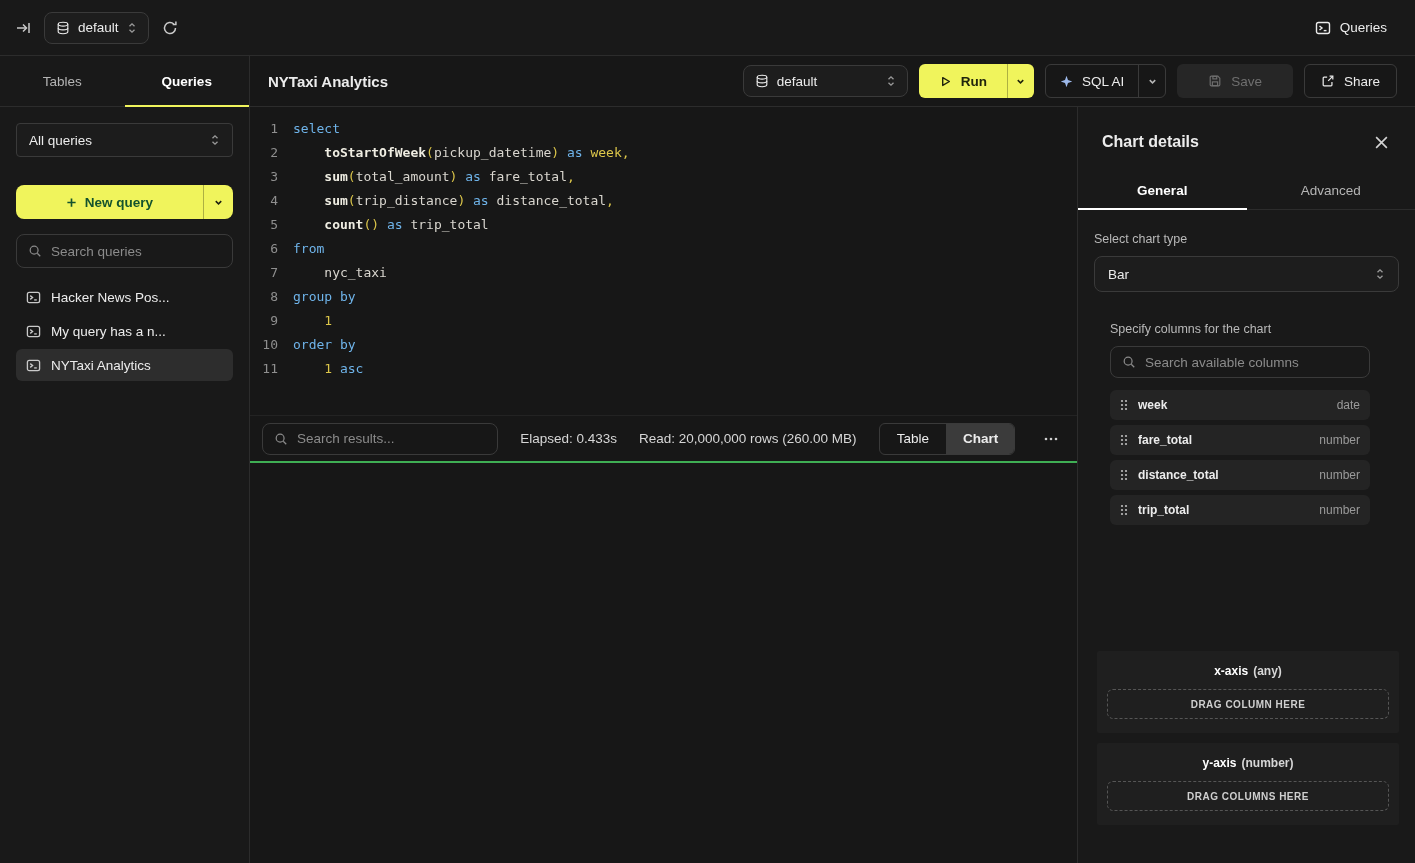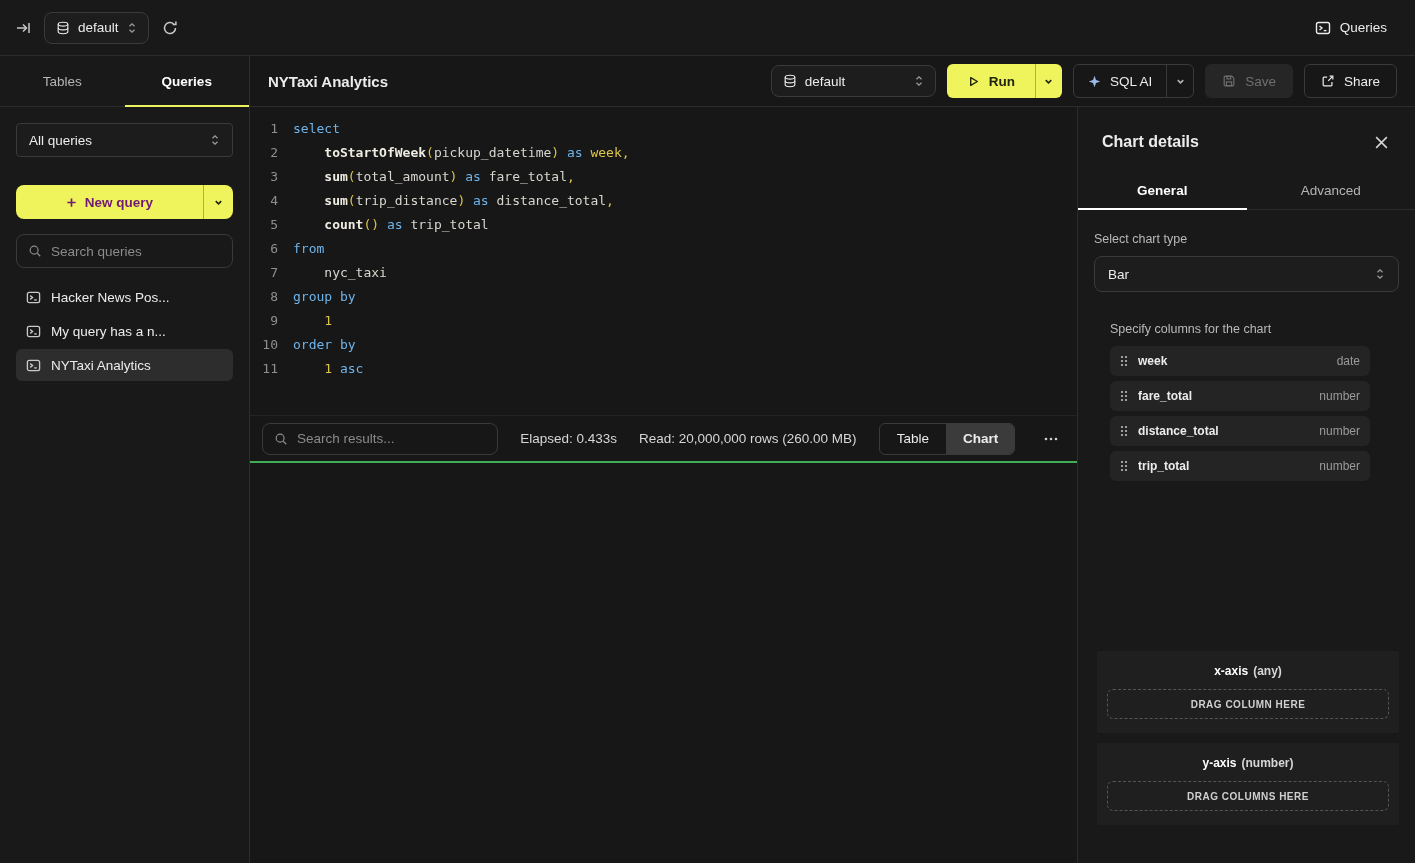--- a/index.html
+++ b/index.html
@@ -39,21 +39,21 @@
 
 .sidebar{width:250px;flex-shrink:0;display:flex;flex-direction:column;background:var(--panel);border-right:1px solid var(--border);}
 .side-tabs{height:51px;flex-shrink:0;display:flex;border-bottom:1px solid var(--border);}
 .side-tab{flex:1;display:flex;align-items:center;justify-content:center;color:#b5b5b5;cursor:pointer;position:relative;}
 .side-tab.active{color:#fff;font-weight:700;}
 .side-tab.active::after{content:"";position:absolute;left:0;right:0;bottom:-1px;height:2px;background:var(--accent-yellow);}
 .side-content{padding:16px;display:flex;flex-direction:column;min-height:0;}
 .select-like{display:flex;align-items:center;justify-content:space-between;height:34px;padding:8px 12px;border:1px solid var(--border-light);border-radius:4px;background:#1c1c1c;cursor:pointer;}
 .mb-lg{margin-bottom:28px;}
 .newq{display:flex;height:34px;border-radius:8px;overflow:hidden;margin-bottom:15px;cursor:pointer;}
-.newq-main{flex:1;display:flex;align-items:center;justify-content:center;gap:8px;background:var(--accent-yellow);color:#701a75;font-weight:700;}
+.newq-main{flex:1;display:flex;align-items:center;justify-content:center;gap:8px;background:var(--accent-yellow);color:#14532d;font-weight:700;}
 .newq-caret{width:30px;display:flex;align-items:center;justify-content:center;background:var(--accent-yellow);border-left:1px solid rgba(0,0,0,.28);color:#1d2010;}
 .searchbox{display:flex;align-items:center;gap:9px;height:34px;padding:0 11px;border:1px solid var(--border-light);border-radius:8px;color:#8b8b8b;margin-bottom:13px;}
 .searchbox input{flex:1;min-width:0;background:transparent;border:0;outline:0;color:var(--text);font:inherit;}
 .searchbox input::placeholder{color:#8b8b8b;}
 .query-list{display:flex;flex-direction:column;gap:2px;}
 .query-item{display:flex;align-items:center;gap:10px;height:32px;padding:0 10px;border-radius:6px;cursor:pointer;}
 .query-item.active{background:#2d2d2d;}
 .qicon{color:#c9c9c9;display:flex;flex-shrink:0;}
 
 
@@ -63,21 +63,21 @@
 .header-actions{margin-left:auto;display:flex;align-items:center;gap:11px;}
 .db-chip-wide{width:165px;justify-content:space-between;}
 .db-chip-wide .lead{display:flex;align-items:center;gap:8px;}
 .run-btn{display:flex;height:34px;border-radius:6px;overflow:hidden;cursor:pointer;}
 .run-main{display:flex;align-items:center;gap:9px;padding:0 20px;background:var(--accent-yellow);color:#20240c;font-weight:700;}
 .run-caret{width:27px;display:flex;align-items:center;justify-content:center;background:var(--accent-yellow);border-left:1px solid rgba(0,0,0,.28);color:#20240c;}
 .split-btn{display:flex;height:34px;border:1px solid var(--border-light);border-radius:6px;overflow:hidden;cursor:pointer;}
 .split-main{display:flex;align-items:center;gap:9px;padding:0 14px;}
 .split-caret{width:27px;display:flex;align-items:center;justify-content:center;border-left:1px solid var(--border-light);color:#b5b5b5;}
 .sparkle{color:#9db9ea;}
-.save-btn{display:flex;align-items:center;gap:9px;height:34px;padding:0 17px;background:#262626;border-radius:6px;color:#6f6f6f;cursor:default;border:0;font:inherit;}
+.save-btn{display:flex;align-items:center;gap:9px;height:34px;padding:0 31px;background:#262626;border-radius:6px;color:#6f6f6f;cursor:default;border:0;font:inherit;}
 .share-btn{display:flex;align-items:center;gap:9px;height:34px;padding:0 16px;border:1px solid var(--border-light);border-radius:6px;color:var(--text);cursor:pointer;background:none;font:inherit;}
 
 .content-row{flex:1;display:flex;min-height:0;}
 .editor-col{flex:1;display:flex;flex-direction:column;min-width:0;border-right:1px solid var(--border);}
 
 
 .editor{height:308px;flex-shrink:0;padding-top:10px;font-family:"DejaVu Sans Mono",monospace;font-size:13px;line-height:24px;overflow:hidden;cursor:text;}
 .code-line{display:flex;}
 .line-num{width:28px;flex-shrink:0;text-align:right;color:#8f8f8f;}
 .line-code{padding-left:15px;white-space:pre;}
@@ -446,20 +446,29 @@
               <span>Bar</span>
               <span class="caret">
                 <svg width="10" height="14" viewBox="0 0 12 16" fill="none" stroke="#9a9a9a" stroke-width="1.6">
                     <path d="M3 6 L6 3 L9 6"></path>
                     <path d="M3 10 L6 13 L9 10"></path>
                   </svg>
               </span>
             </div>
             <div class="cp-cols">
               <div class="cp-label">Specify columns for the chart</div>
+              <div class="searchbox cp-search">
+                <span>
+                  <svg width="14" height="14" viewBox="0 0 16 16" fill="none" stroke="currentColor" stroke-width="1.4">
+                      <circle cx="7" cy="7" r="4.5"></circle>
+                      <path d="M10.6 10.6 L14 14"></path>
+                    </svg>
+                </span>
+                <input type="text" placeholder="Search available columns" style="">
+              </div>
               <div class="column-list">
                   <div class="col-row">
     <span class="drag">
       <svg width="8" height="12" viewBox="0 0 8 12" fill="currentColor">
                         <circle cx="2" cy="2" r="1.1"></circle>
                         <circle cx="6" cy="2" r="1.1"></circle>
                         <circle cx="2" cy="6" r="1.1"></circle>
                         <circle cx="6" cy="6" r="1.1"></circle>
                         <circle cx="2" cy="10" r="1.1"></circle>
                         <circle cx="6" cy="10" r="1.1"></circle>

